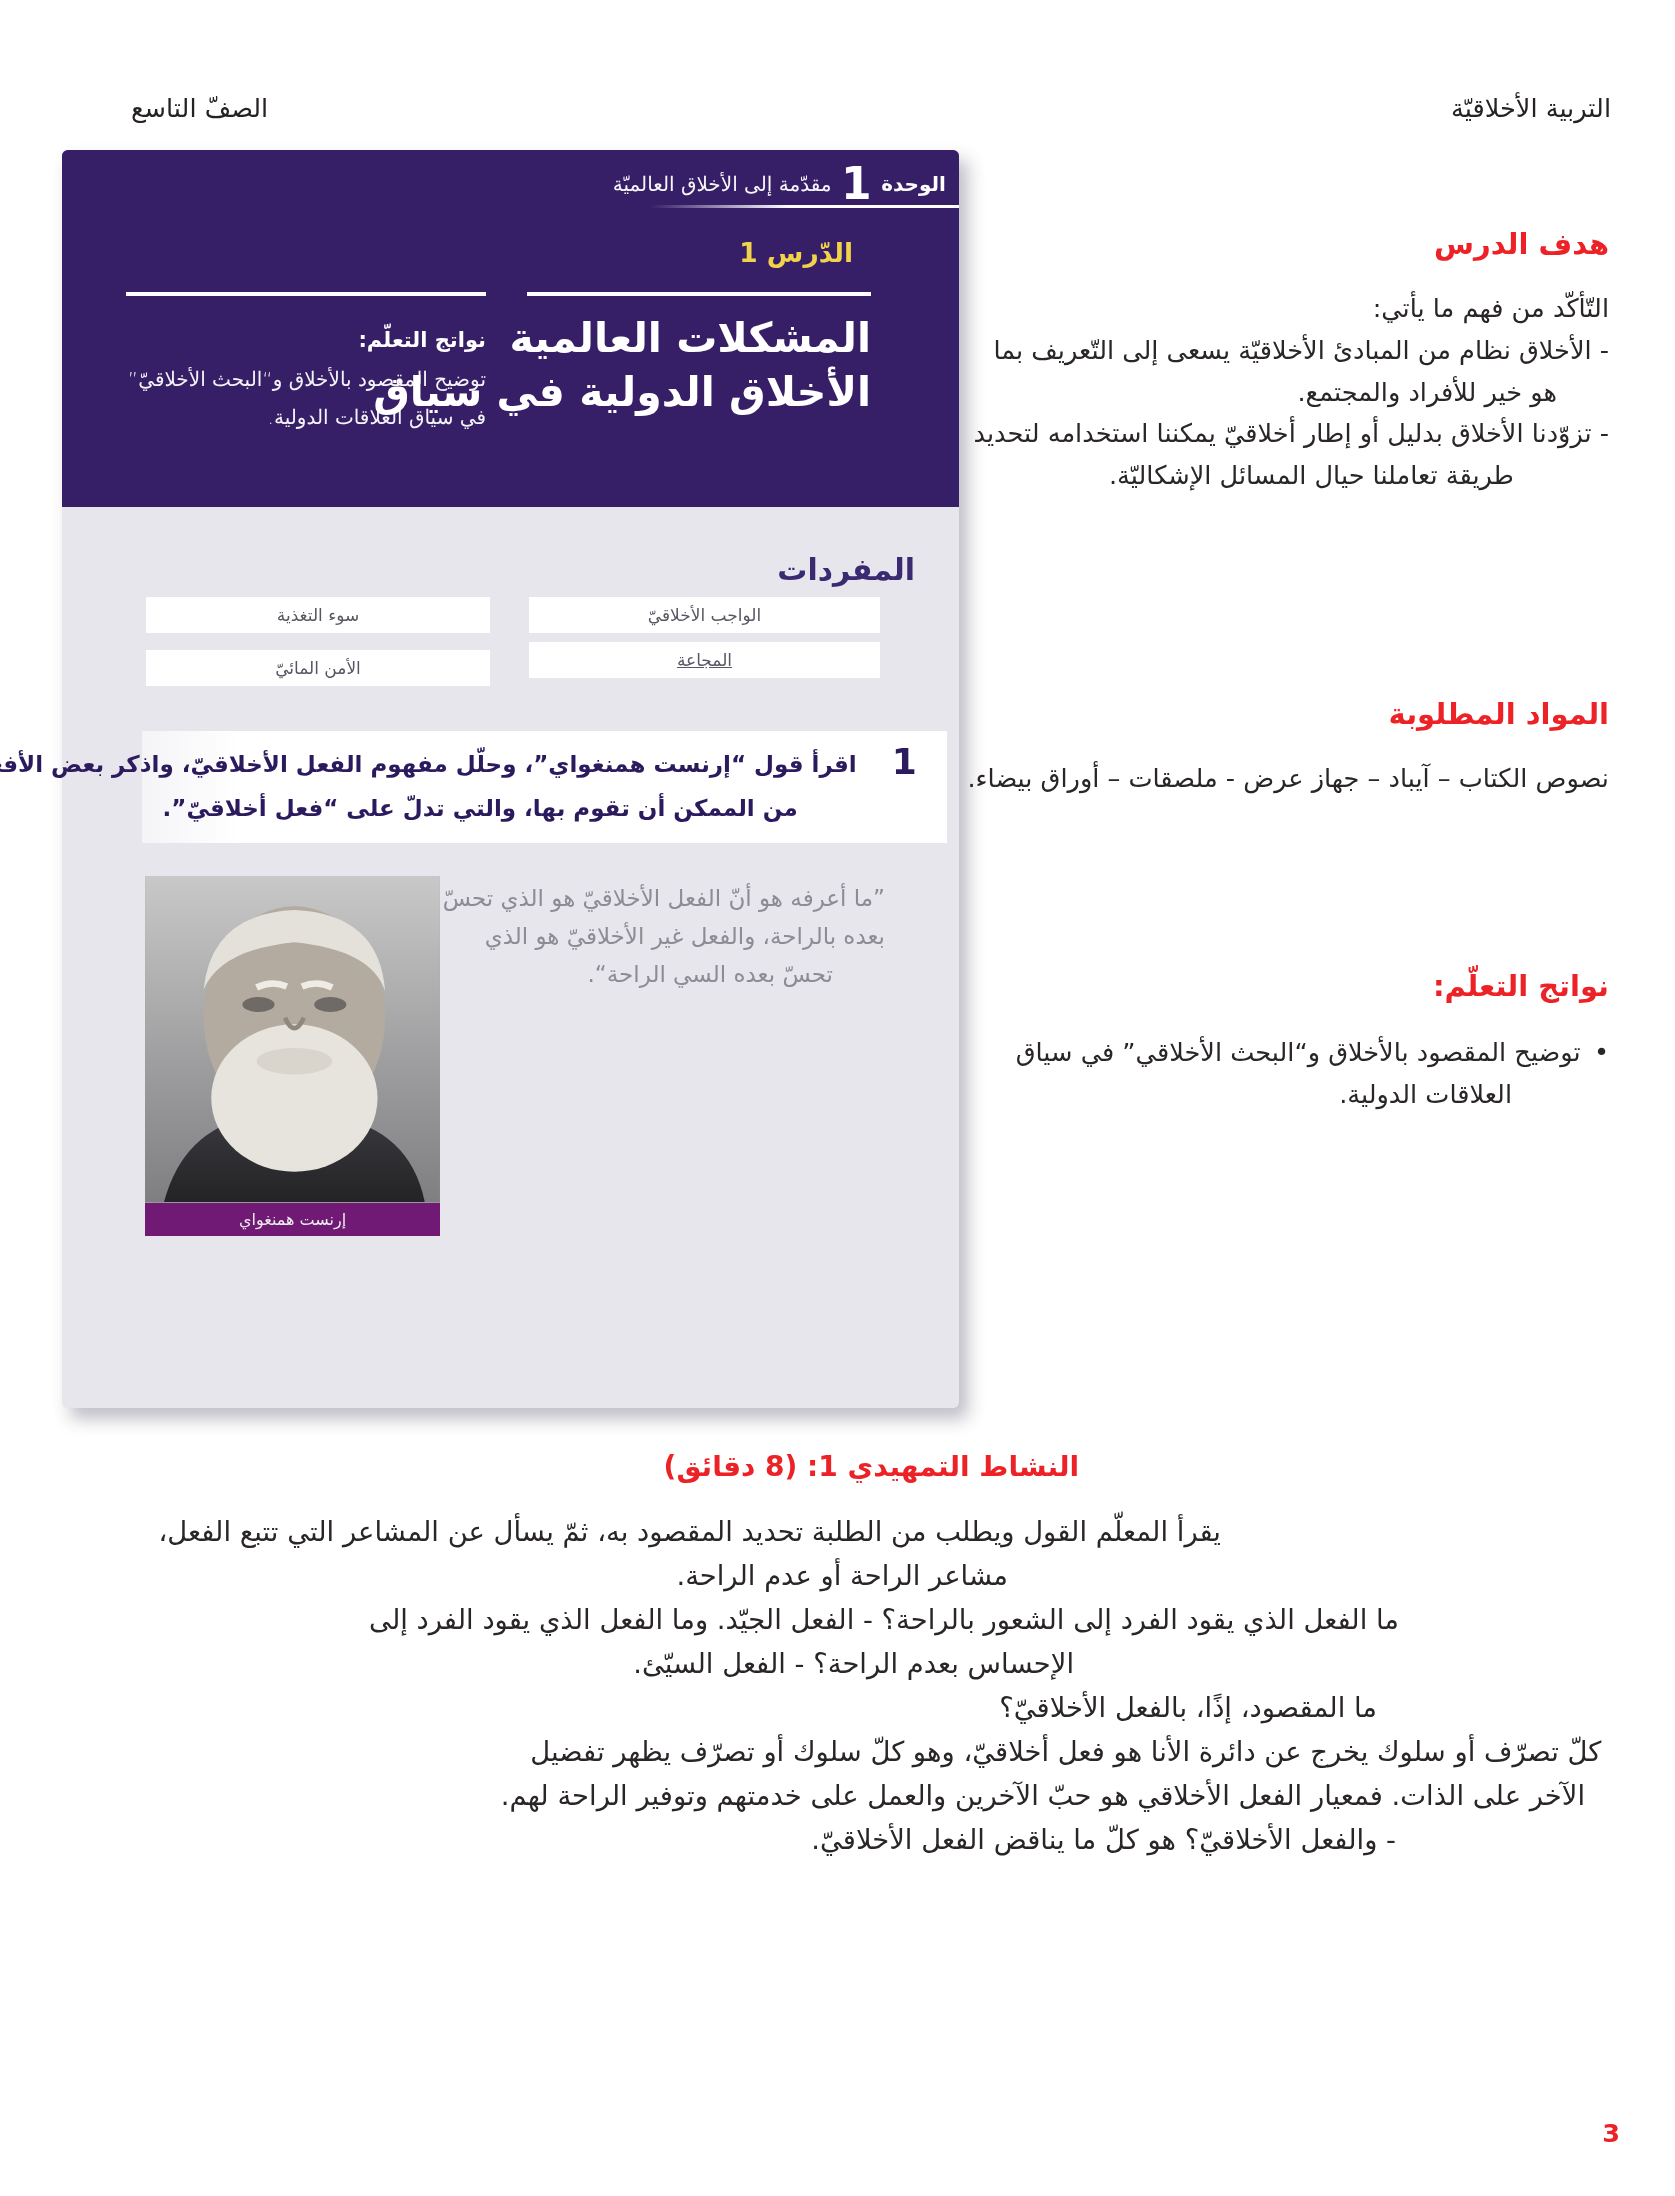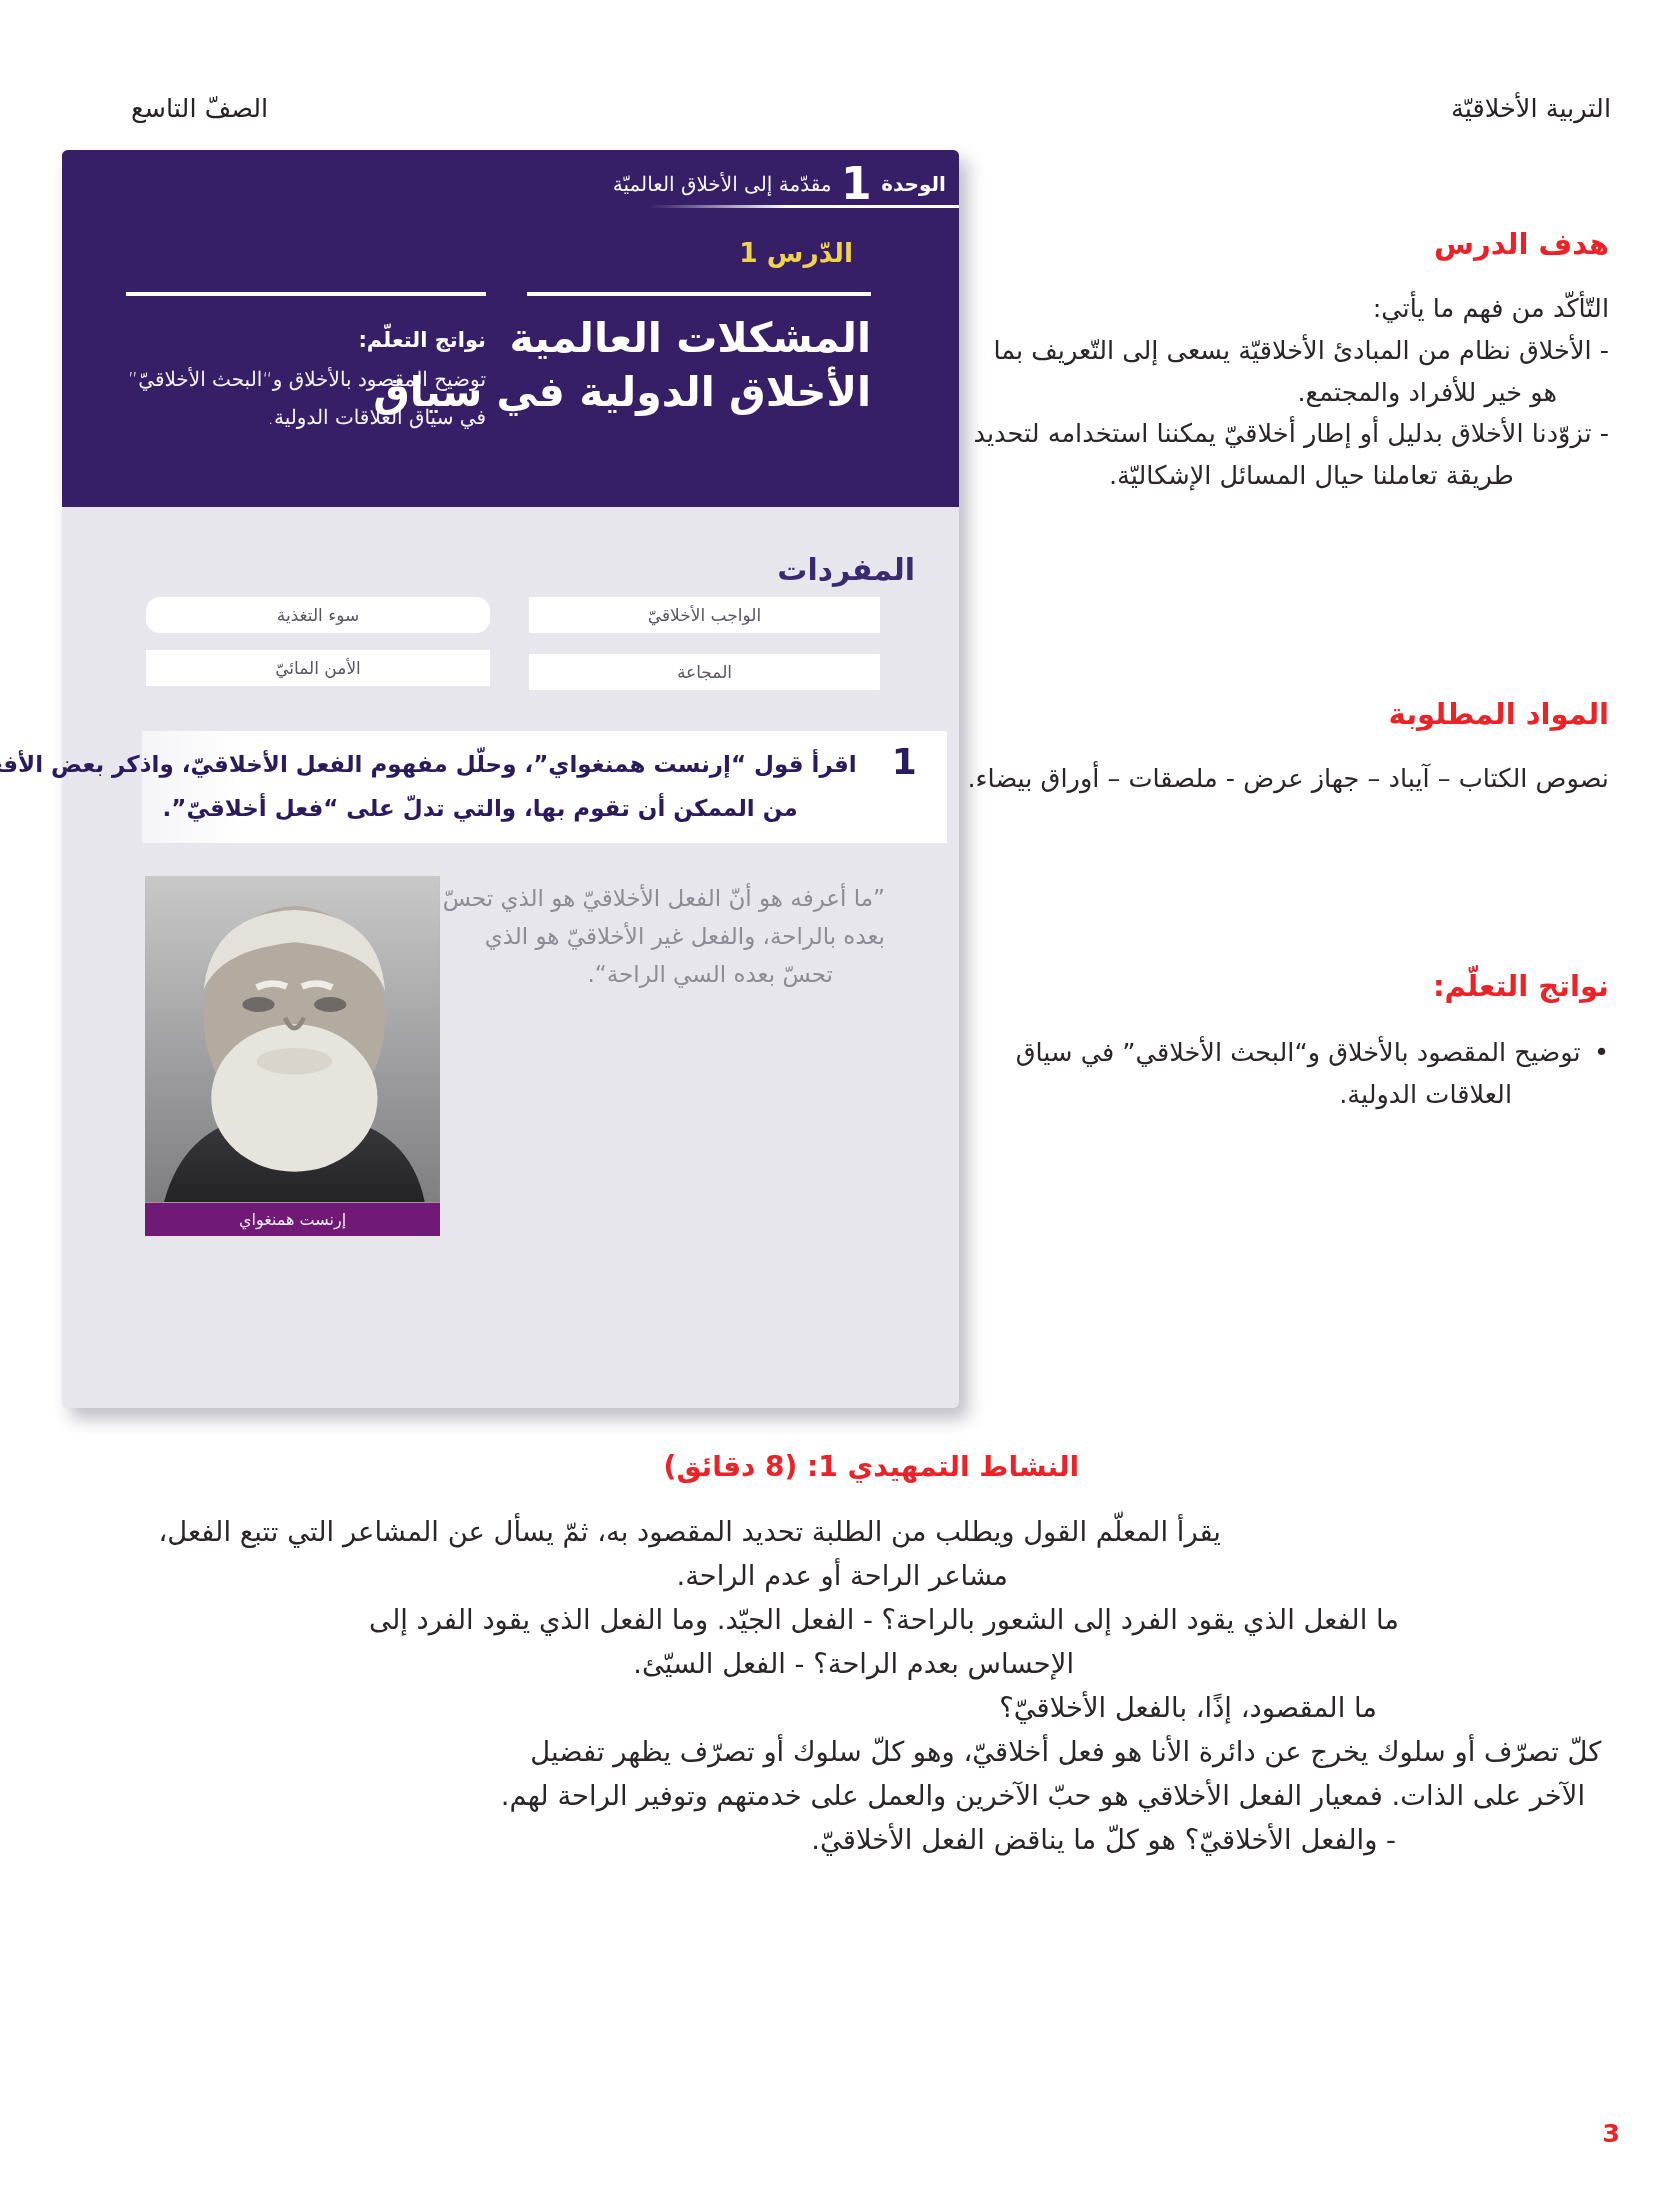--- a/index.html
+++ b/index.html
@@ -23,22 +23,22 @@
   .div-l{left:64px;width:360px;}
   .card-title{position:absolute;top:161px;right:88px;text-align:right;color:#ffffff;
         font-size:41px;font-weight:bold;line-height:54px;white-space:nowrap;}
   .card-outcomes{position:absolute;top:178px;right:473px;text-align:right;color:#ffffff;}
   .card-outcomes .oh{font-size:21px;font-weight:bold;margin-bottom:7.6px;}
   .card-outcomes .ol{font-size:20px;font-weight:300;line-height:38px;white-space:nowrap;opacity:.95;}
   .vocab-head{position:absolute;top:402px;right:44px;color:#3a2a72;font-size:30px;font-weight:bold;}
   .vbox{position:absolute;height:36px;background:#ffffff;display:flex;align-items:center;justify-content:center;
         font-size:17px;color:#5a5562;white-space:nowrap;}
   .vb1{top:447px;right:79px;width:351px;}
-  .vb2{top:447px;left:84px;width:344px;border-radius:14px;}
-  .vb3{top:504px;right:79px;width:351px;}
+  .vb2{top:447px;left:84px;width:344px;}
+  .vb3{top:492px;right:79px;width:351px;text-decoration:underline;}
   .vb4{top:500px;left:84px;width:344px;}
   .act-box{position:absolute;top:581px;right:12.3px;left:80px;height:112px;
         background:linear-gradient(to left,#ffffff 88%,rgba(255,255,255,.55));}
   .act-num{position:absolute;top:9.5px;right:30px;font-size:36px;font-weight:bold;color:#2b1a5e;}
   .act-text{position:absolute;top:11.4px;right:90px;left:14px;text-align:right;
         font-size:23px;font-weight:bold;color:#2b1a5e;line-height:44px;}
   .act-text .l2{margin-right:59px;white-space:nowrap;}
   .act-text .l1{white-space:nowrap;}
   .photo{position:absolute;left:83px;top:726px;width:295px;height:360px;background:#9a9a9a;overflow:hidden;}
   .photo svg{display:block;}

